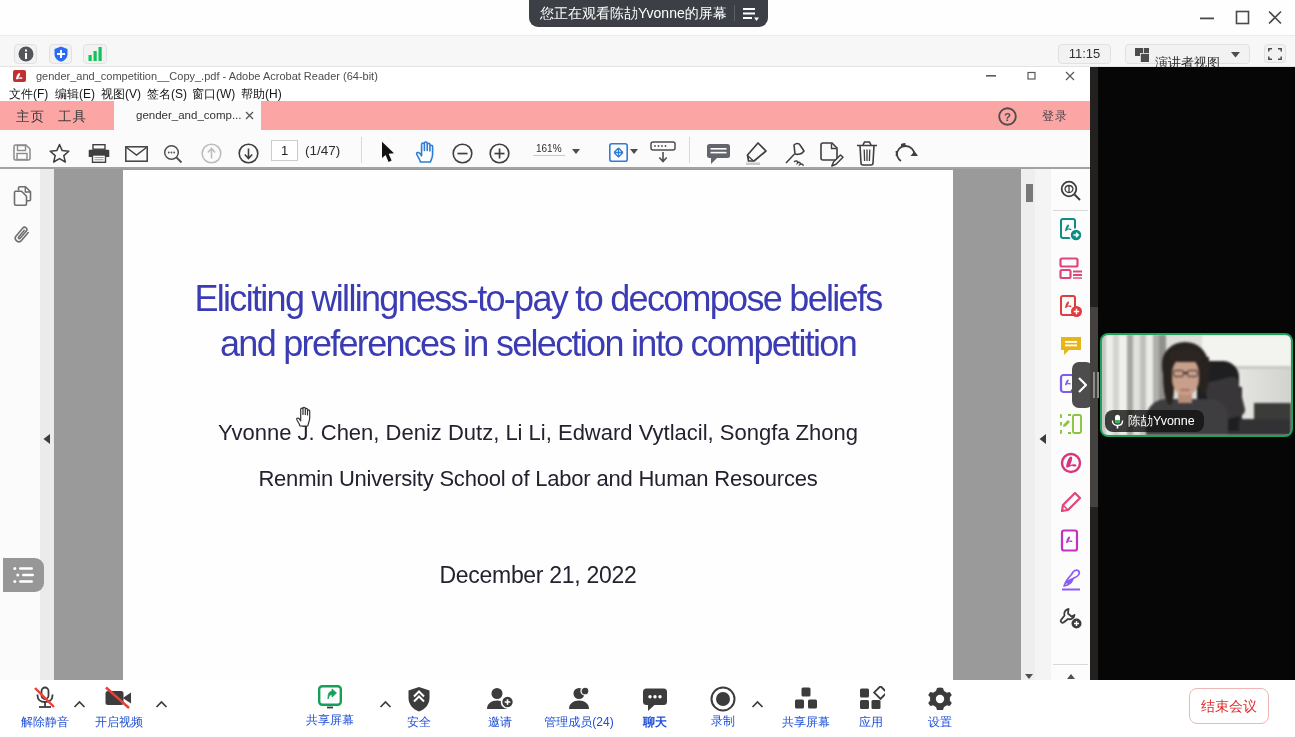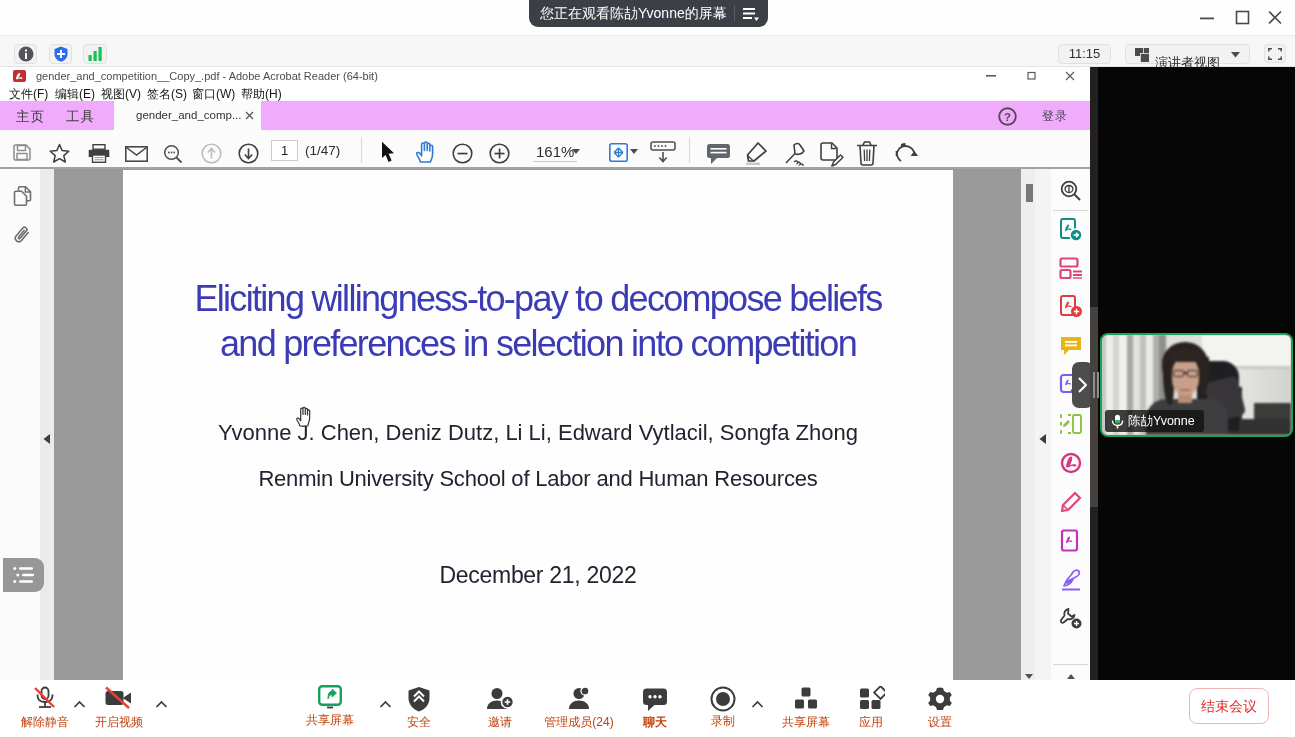--- a/index.html
+++ b/index.html
@@ -13,21 +13,21 @@
   
   #row2 { position:absolute; left:0; top:35px; width:1295px; height:32px; background:#f7f7f8;
     border-top:1px solid #ebebeb; border-bottom:1px solid #e3e3e4; }
   .r2btn { position:absolute; top:8px; height:20px; background:#f2f2f3;
     border:1px solid #e1e1e2; border-radius:4px; }
   
   #acro { position:absolute; left:0; top:67px; width:1090px; height:613px; background:#fff; }
   #atitle-t { position:absolute; left:36px; top:3px; font-size:11px; color:#4d4d4d; }
   #amenu { position:absolute; left:0; top:17px; width:1090px; height:17px; font-size:12px; color:#161616; }
   #amenu span { position:absolute; top:2px; }
-  #atabs { position:absolute; left:0; top:34px; width:1090px; height:29px; background:#f0abfc; }
+  #atabs { position:absolute; left:0; top:34px; width:1090px; height:29px; background:#fca5a5; }
   #atabs .mi { position:absolute; top:7px; font-size:13.5px; color:#3c3c3c; letter-spacing:1px;}
   #activetab { position:absolute; left:114px; top:0; width:147px; height:29px; background:#fbfbfc; }
   #atoolbar { position:absolute; left:0; top:63px; width:1090px; height:38px; background:#fbfbfc; }
   #tbline { position:absolute; left:0; top:100px; width:1090px; height:2px; background:#a2a2a2; }
   .ticon { position:absolute; }
   .tsep { position:absolute; top:70px; width:1px; height:26px; background:#d9d9d9; }
   
   #docarea { position:absolute; left:0; top:102px; width:1090px; height:511px; }
   #lsidebar { position:absolute; left:0; top:0; width:40px; height:511px; background:#fbfbfb; }
   #lstrip { position:absolute; left:40px; top:0; width:14px; height:511px; background:#ebebec; }
@@ -41,24 +41,24 @@
     font-size:36px; letter-spacing:-1.7px; white-space:nowrap; }
   #page .au { position:absolute; left:0; width:830px; text-align:center; color:#222230;
     font-size:22px; letter-spacing:0px; white-space:nowrap; }
   #listbtn { position:absolute; left:3px; top:389px; width:41px; height:34px; background:#979797;
     border-radius:0 9px 9px 0; }
   
   #rpanel { position:absolute; left:1090px; top:67px; width:205px; height:613px; background:#060606; }
   #vtile { position:absolute; left:10px; top:266px; width:193px; height:104px; border:2px solid #1ca25b;
     border-radius:8px; overflow:hidden; background:#c6c6c2; }
   #nametag { position:absolute; left:3px; bottom:3px; height:22px; background:rgba(17,17,17,.8);
-    border-radius:3px; color:#fff; font-size:12.5px; line-height:22px; padding:0 9px 0 23px; }
+    border-radius:8px; color:#fff; font-size:12.5px; line-height:22px; padding:0 9px 0 23px; }
   
   #bbar { position:absolute; left:0; top:680px; width:1295px; height:57px; background:#fff; }
-  .bctl { position:absolute; color:#c2410c; font-size:12px;text-align:center; }
+  .bctl { position:absolute; color:#1d4ed8; font-size:12px;text-align:center; }
   .blab { position:absolute; top:28px; left:50%; transform:translateX(-50%); white-space:nowrap; }
   .chev { position:absolute; }
   #endbtn { position:absolute; left:1189px; top:8px; width:80px; height:36px; border:1px solid #efb6b6;
     border-radius:8px; color:#e02d2d; font-size:14px; text-align:center; line-height:34px; }
 </style>
 </head>
 <body>
 
 <div id="row1">
   <div id="pill">
@@ -133,21 +133,21 @@
     <span style="left:9px">文件(F)</span>
       <span style="left:55px">编辑(E)</span>
     <span style="left:101px">视图(V)</span>
       <span style="left:147px">签名(S)</span>
     <span style="left:192px">窗口(W)</span>
       <span style="left:241px">帮助(H)</span>
   </div>
 
   <div id="atabs">
     <span class="mi" style="left:16px;">主页</span>
-      <span class="mi" style="left:66px;text-align:right;">工具</span>
+      <span class="mi" style="left:58px;text-align:right;">工具</span>
     <div id="activetab">
       <span style="position:absolute;left:22px;top:8px;font-size:11.5px;color:#333;">gender_and_comp...</span>
       <svg style="position:absolute;left:131px;top:10px;" width="9" height="9" viewBox="0 0 9 9">
         <path d="M1 1 L8 8 M8 1 L1 8" stroke="#555" stroke-width="1.3"></path>
         </svg>
     </div>
     <svg style="position:absolute;left:998px;top:6px;" width="19" height="19" viewBox="0 0 19 19">
       <circle cx="9.5" cy="9.5" r="8.3" fill="none" stroke="#4e4e4e" stroke-width="1.9"></circle>
       <text x="9.5" y="13.6" font-size="11.5" font-weight="bold" fill="#4e4e4e" text-anchor="middle" font-family="Liberation Sans">?</text>
     </svg>
@@ -200,21 +200,21 @@
   </svg>
   <svg class="ticon" style="left:452px;top:76px;" width="21" height="21" viewBox="0 0 21 21">
     <circle cx="10.5" cy="10.5" r="9.3" fill="none" stroke="#3f3f3f" stroke-width="1.6"></circle>
     <rect x="5.5" y="9.7" width="10" height="1.7" fill="#3f3f3f"></rect>
   </svg>
   <svg class="ticon" style="left:489px;top:76px;" width="21" height="21" viewBox="0 0 21 21">
     <circle cx="10.5" cy="10.5" r="9.3" fill="none" stroke="#3f3f3f" stroke-width="1.6"></circle>
     <rect x="5.5" y="9.7" width="10" height="1.7" fill="#3f3f3f"></rect>
       <rect x="9.7" y="5.5" width="1.7" height="10" fill="#3f3f3f"></rect>
   </svg>
-  <div class="ticon" style="left:533px;top:76px;font-size:15px;color:#2e2e2e;border-bottom:1px solid #c9c9c9;padding:0 3px 1px 3px;">161%</div>
+  <div class="ticon" style="left:533px;top:76px;font-size:10px;color:#2e2e2e;border-bottom:1px solid #c9c9c9;padding:0 3px 1px 3px;">161%</div>
   <svg class="ticon" style="left:572px;top:82px;" width="8" height="6" viewBox="0 0 8 6">
       <path d="M0 0 H8 L4 5 Z" fill="#4c4c4c"></path>
     </svg>
   <svg class="ticon" style="left:609px;top:76px;" width="19" height="19" viewBox="0 0 19 19">
     <rect x="0.8" y="0.8" width="17.4" height="17.4" rx="2" fill="none" stroke="#2e7cd6" stroke-width="1.6"></rect>
     <path d="M5 9.5 H14 M9.5 5 V14 M5 9.5 L7.3 7.2 M5 9.5 L7.3 11.8 M14 9.5 L11.7 7.2 M14 9.5 L11.7 11.8 M9.5 5 L7.2 7.3 M9.5 5 L11.8 7.3 M9.5 14 L7.2 11.7 M9.5 14 L11.8 11.7" stroke="#2e7cd6" stroke-width="1.3" fill="none"></path>
   </svg>
   <svg class="ticon" style="left:630px;top:82px;" width="8" height="6" viewBox="0 0 8 6">
       <path d="M0 0 H8 L4 5 Z" fill="#4c4c4c"></path>
     </svg>

